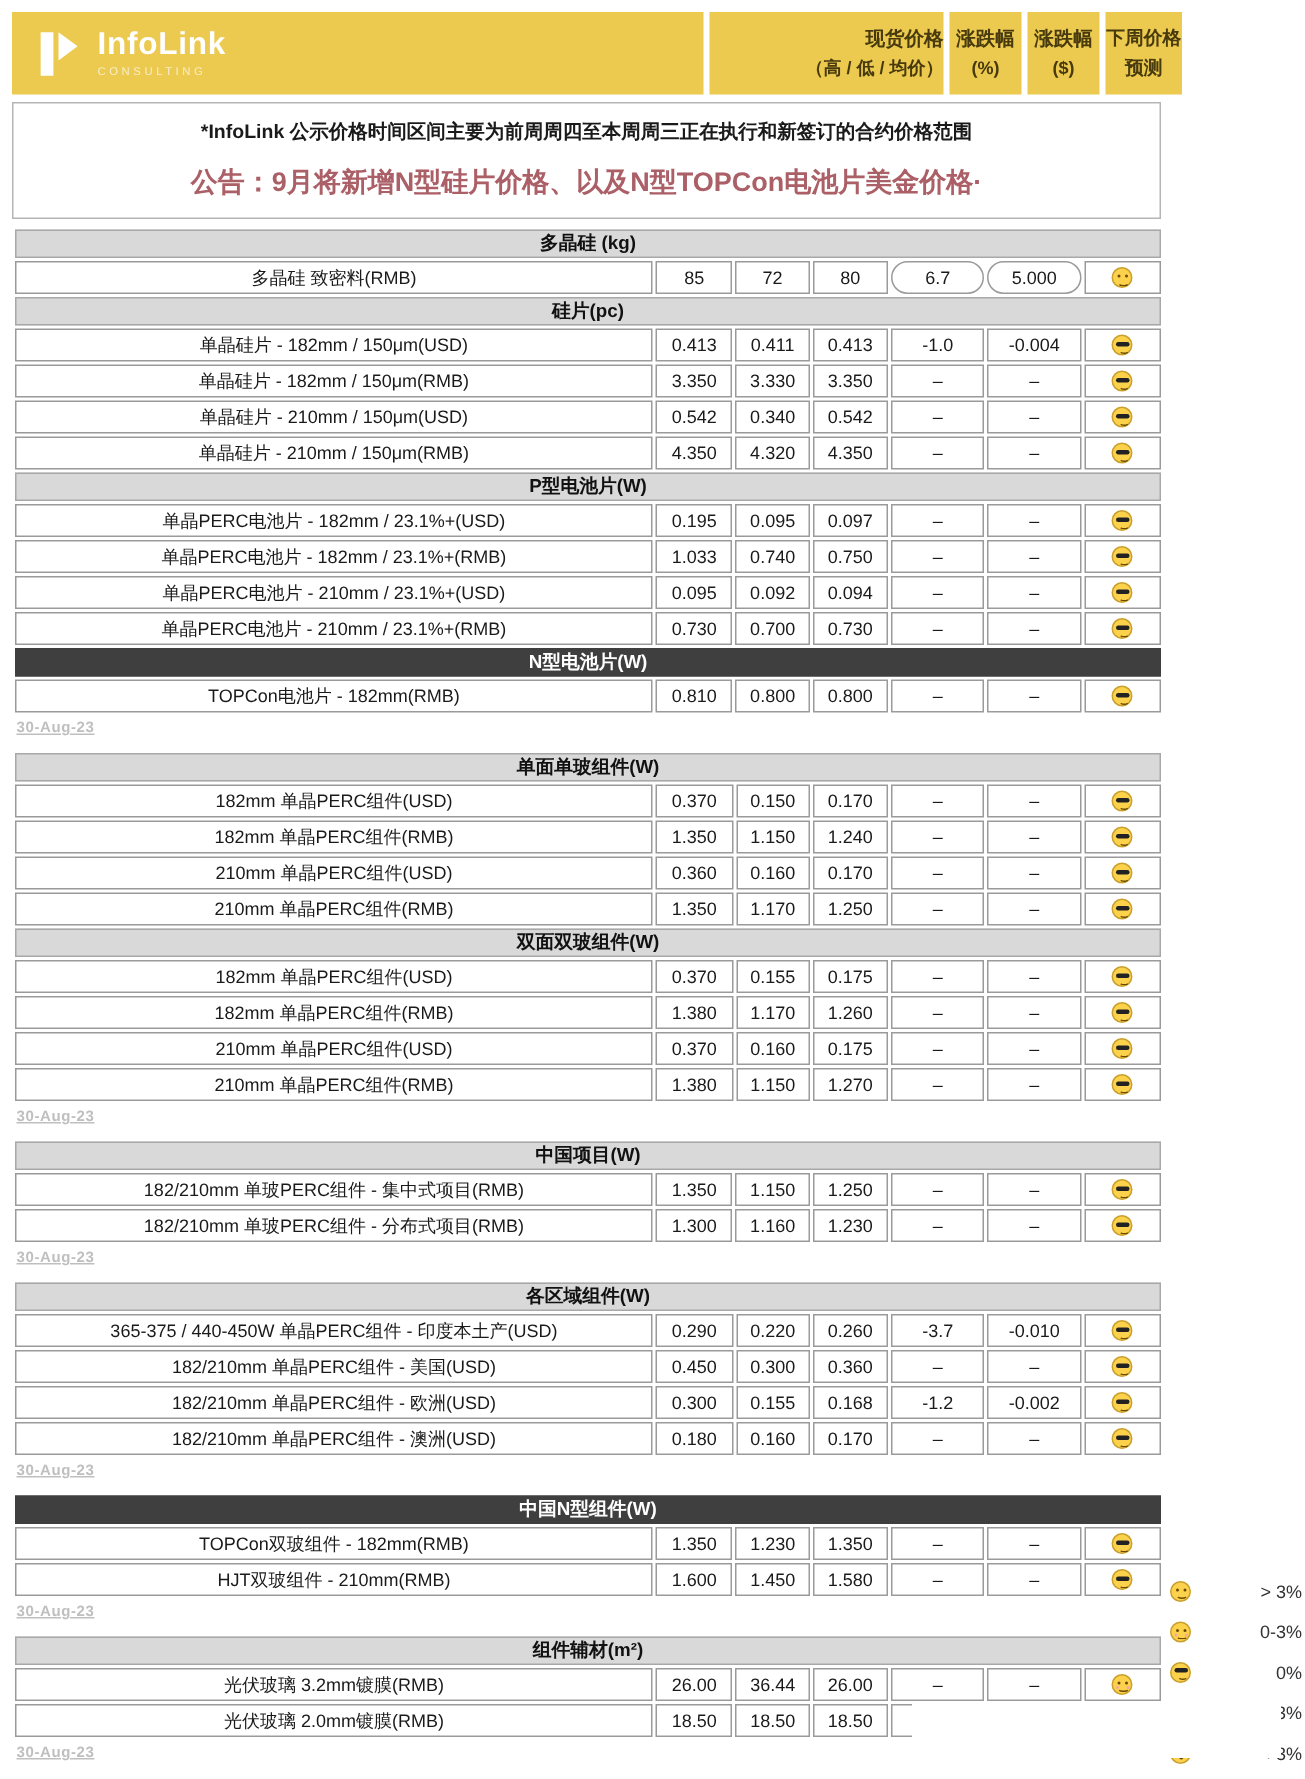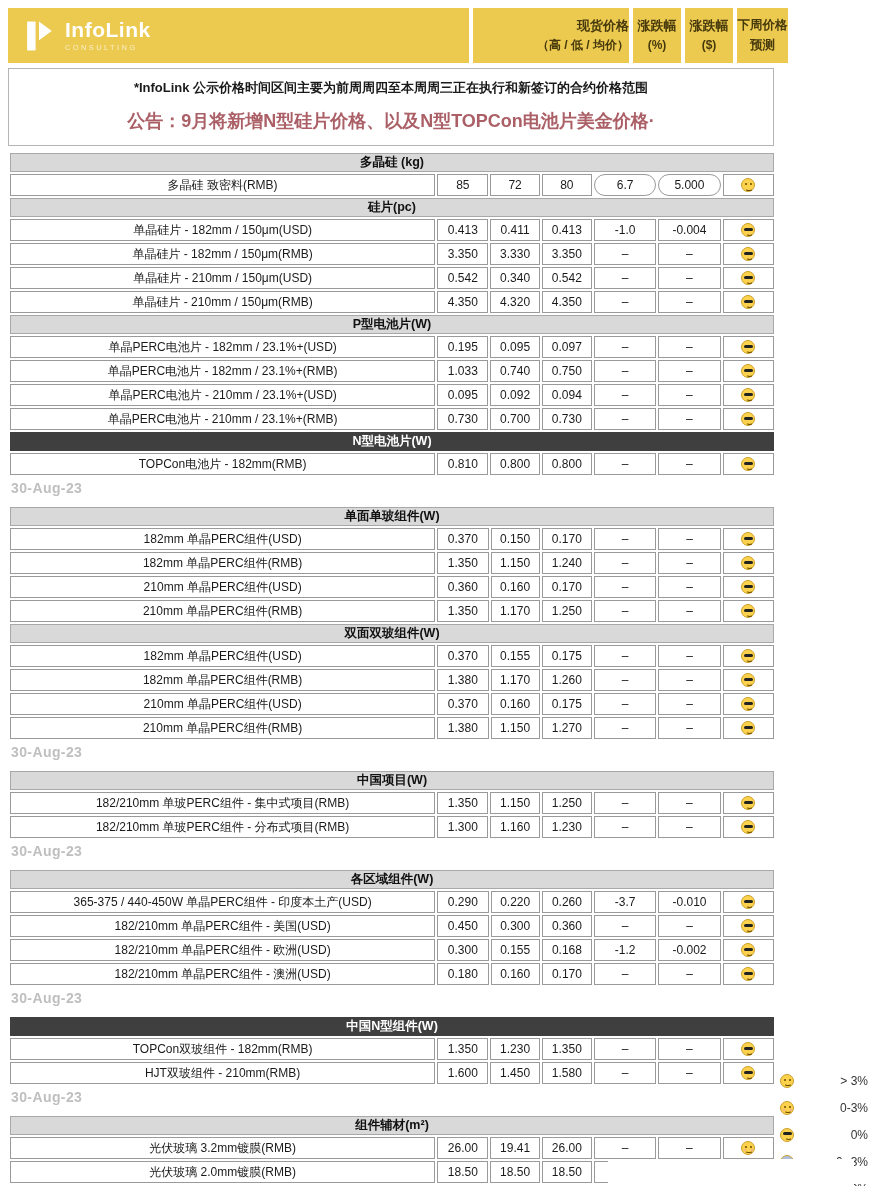--- a/index.html
+++ b/index.html
@@ -35,21 +35,21 @@
   table.price-table{border-collapse:separate;border-spacing:2px;table-layout:fixed;width:768px;}
   table.price-table td{border:1px solid var(--border);height:20px;text-align:center;
         font-size:12px;color:#1a1a1a;padding:0;background:#fff;overflow:hidden;white-space:nowrap;}
   td.name{text-align:left;padding-left:7px;font-size:12.5px;}
   tr.sec td{background:var(--sec-light);border-color:#a8a8a8;font-weight:bold;font-size:12.5px;height:17px;color:#111;}
   tr.sec.dark td{background:var(--sec-dark);border-color:var(--sec-dark);color:#fff;margin-top:41px;}
   td.up{color:var(--up);border-radius:11px;}
   td.down{color:var(--down);}
   td.dash{color:#444;}
   td.fc{padding-top:1px;}
-  .date-stamp{font-size:14px;color:var(--date-gray);font-weight:bold;letter-spacing:.4px;margin:3px 0 9px 3px;}
+  .date-stamp{font-size:10px;color:var(--date-gray);font-weight:bold;letter-spacing:.4px;margin:3px 0 9px 3px;text-decoration:underline;}
   
   .face{position:relative;display:inline-block;width:14px;height:14px;border-radius:50%;
         background:#fcd24c;border:1px solid #caa02c;box-sizing:border-box;vertical-align:middle;}
   .face-smile::before,.face-blush::before,.face-fear::before,.face-cry::before{
         content:"";position:absolute;left:3px;top:4px;width:2px;height:2px;border-radius:50%;
         background:#6b4a00;box-shadow:5px 0 0 #6b4a00;}
   .face-smile::after{content:"";position:absolute;left:2.5px;top:5.5px;width:6.5px;height:4px;
         border:1.3px solid transparent;border-bottom-color:#6b4a00;border-radius:50%;}
   .face-blush::before{box-shadow:5px 0 0 #6b4a00,-1px 3px 0 0 #f5a6a0,6px 3px 0 0 #f5a6a0;}
   .face-blush::after{content:"";position:absolute;left:3px;top:5.5px;width:5.5px;height:3.5px;
@@ -482,21 +482,21 @@
             <col style="width: 62px;">
             <col style="width: 51px;">
           </colgroup>
           <tbody>
             <tr class="sec">
               <td colspan="7">组件辅材(m²)</td>
             </tr>
             <tr>
               <td class="name">光伏玻璃 3.2mm镀膜(RMB)</td>
               <td>26.00</td>
-              <td>19.41</td>
+              <td>36.44</td>
               <td>26.00</td>
               <td class="dash">–</td>
               <td class="dash">–</td>
               <td class="fc"><span class="face face-blush"></span></td>
             </tr>
             <tr>
               <td class="name">光伏玻璃 2.0mm镀膜(RMB)</td>
               <td>18.50</td>
               <td>18.50</td>
               <td>18.50</td>

